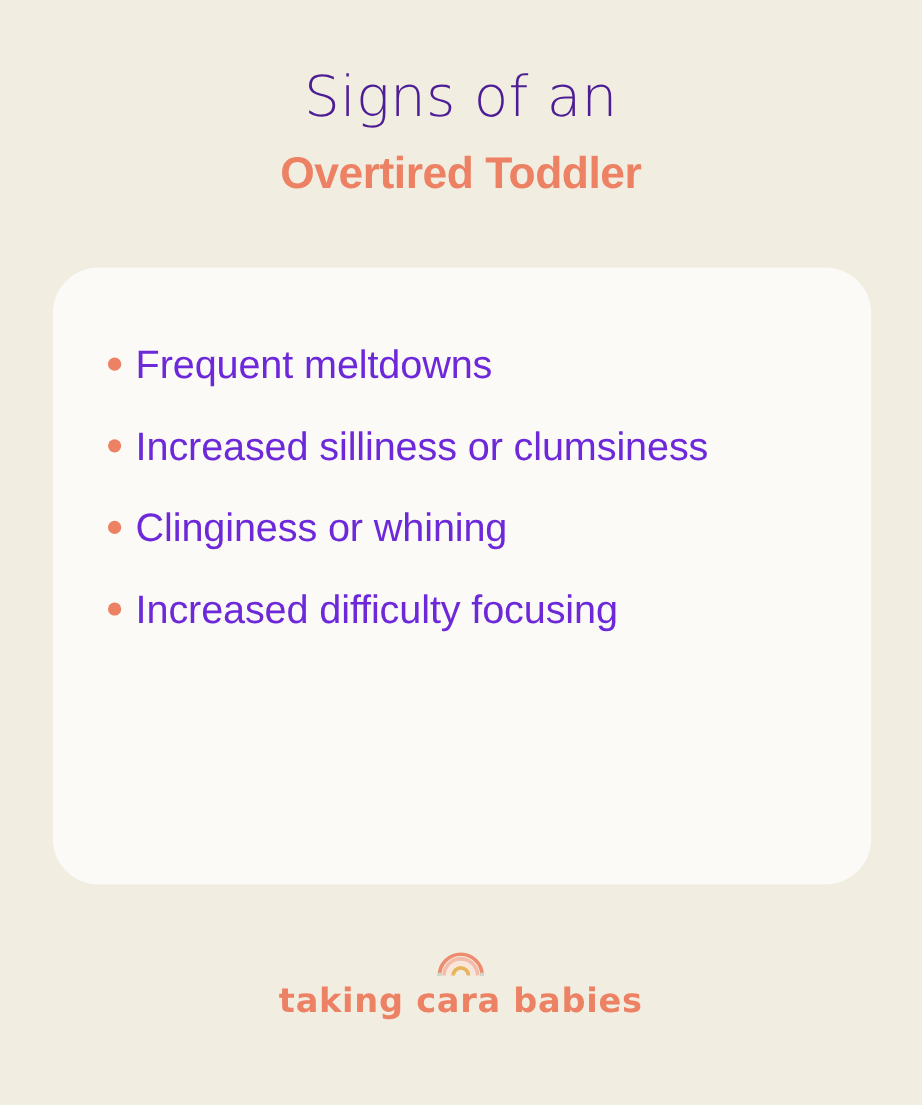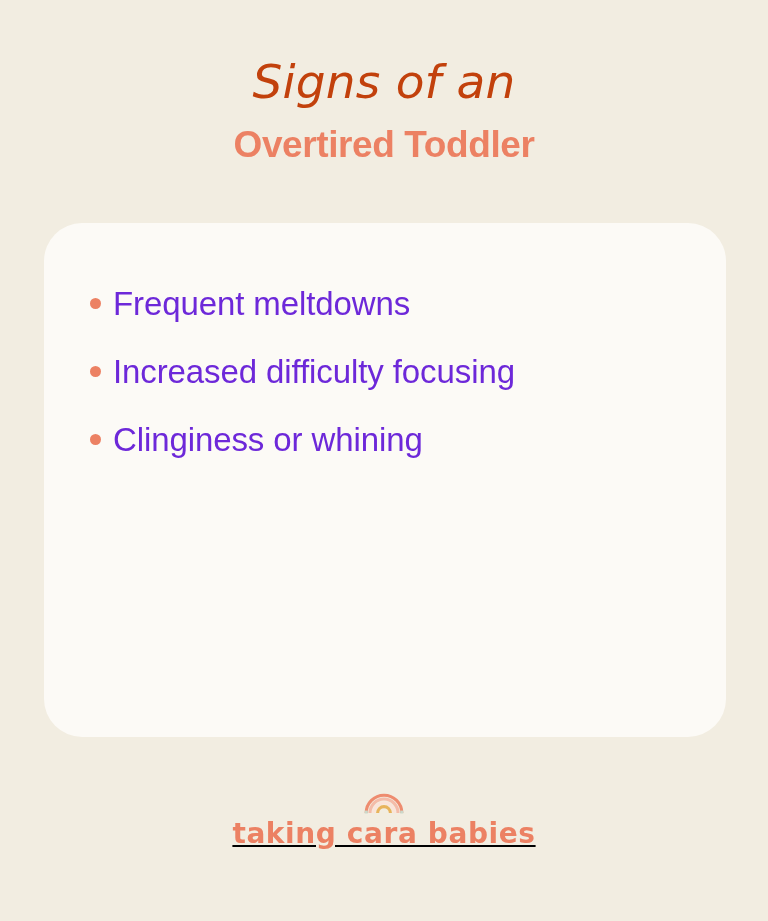--- a/index.html
+++ b/index.html
@@ -32,23 +32,22 @@
     text-align: center;
   }
 
   .title-line-1 {
     display: block;
     font-family: "DejaVu Sans", sans-serif;
     font-size: 47px;
     font-weight: 300;
     letter-spacing: 0.2px;
     line-height: 60px;
-    color: #c2410c;
+    color: #4c1d95;
     white-space: nowrap;
-    font-style: italic;
   }
 
   .title-line-2 {
     display: block;
     font-family: "Liberation Sans", sans-serif;
     font-size: 37px;
     font-weight: 700;
     letter-spacing: -0.4px;
     line-height: 66px;
     color: #EC8163;
@@ -105,21 +104,20 @@
     white-space: nowrap;
   }
 
   
   .brand {
     position: absolute;
     left: 0;
     top: 786px;
     width: 768px;
     text-align: center;
-    text-decoration: underline;
   }
 
   .brand-rainbow {
     display: block;
     margin: 0 auto 3px auto;
     width: 42px;
     height: 28px;
   }
 
   .brand-wordmark {
@@ -145,30 +143,34 @@
 
   <div class="card">
     <ul class="signs-list">
 
       <li class="sign-item">
         <span class="sign-bullet"></span>
         <span class="sign-text">Frequent meltdowns</span>
       </li>
 
 
+      <li class="sign-item">
+        <span class="sign-bullet"></span>
+        <span class="sign-text">Increased silliness or clumsiness</span>
+      </li>
 
 
       <li class="sign-item">
         <span class="sign-bullet"></span>
-        <span class="sign-text">Increased difficulty focusing</span>
+        <span class="sign-text">Clinginess or whining</span>
       </li>
 
       <li class="sign-item">
         <span class="sign-bullet"></span>
-        <span class="sign-text">Clinginess or whining</span>
+        <span class="sign-text">Increased difficulty focusing</span>
       </li>
 
     </ul>
   </div>
 
   <div class="brand">
 
     <svg class="brand-rainbow" viewBox="0 0 42 28">
 
       <path d="M3.2 27 A17.8 17.8 0 0 1 38.8 27" fill="none" stroke="#EE8C6F" stroke-width="3.1"></path>

